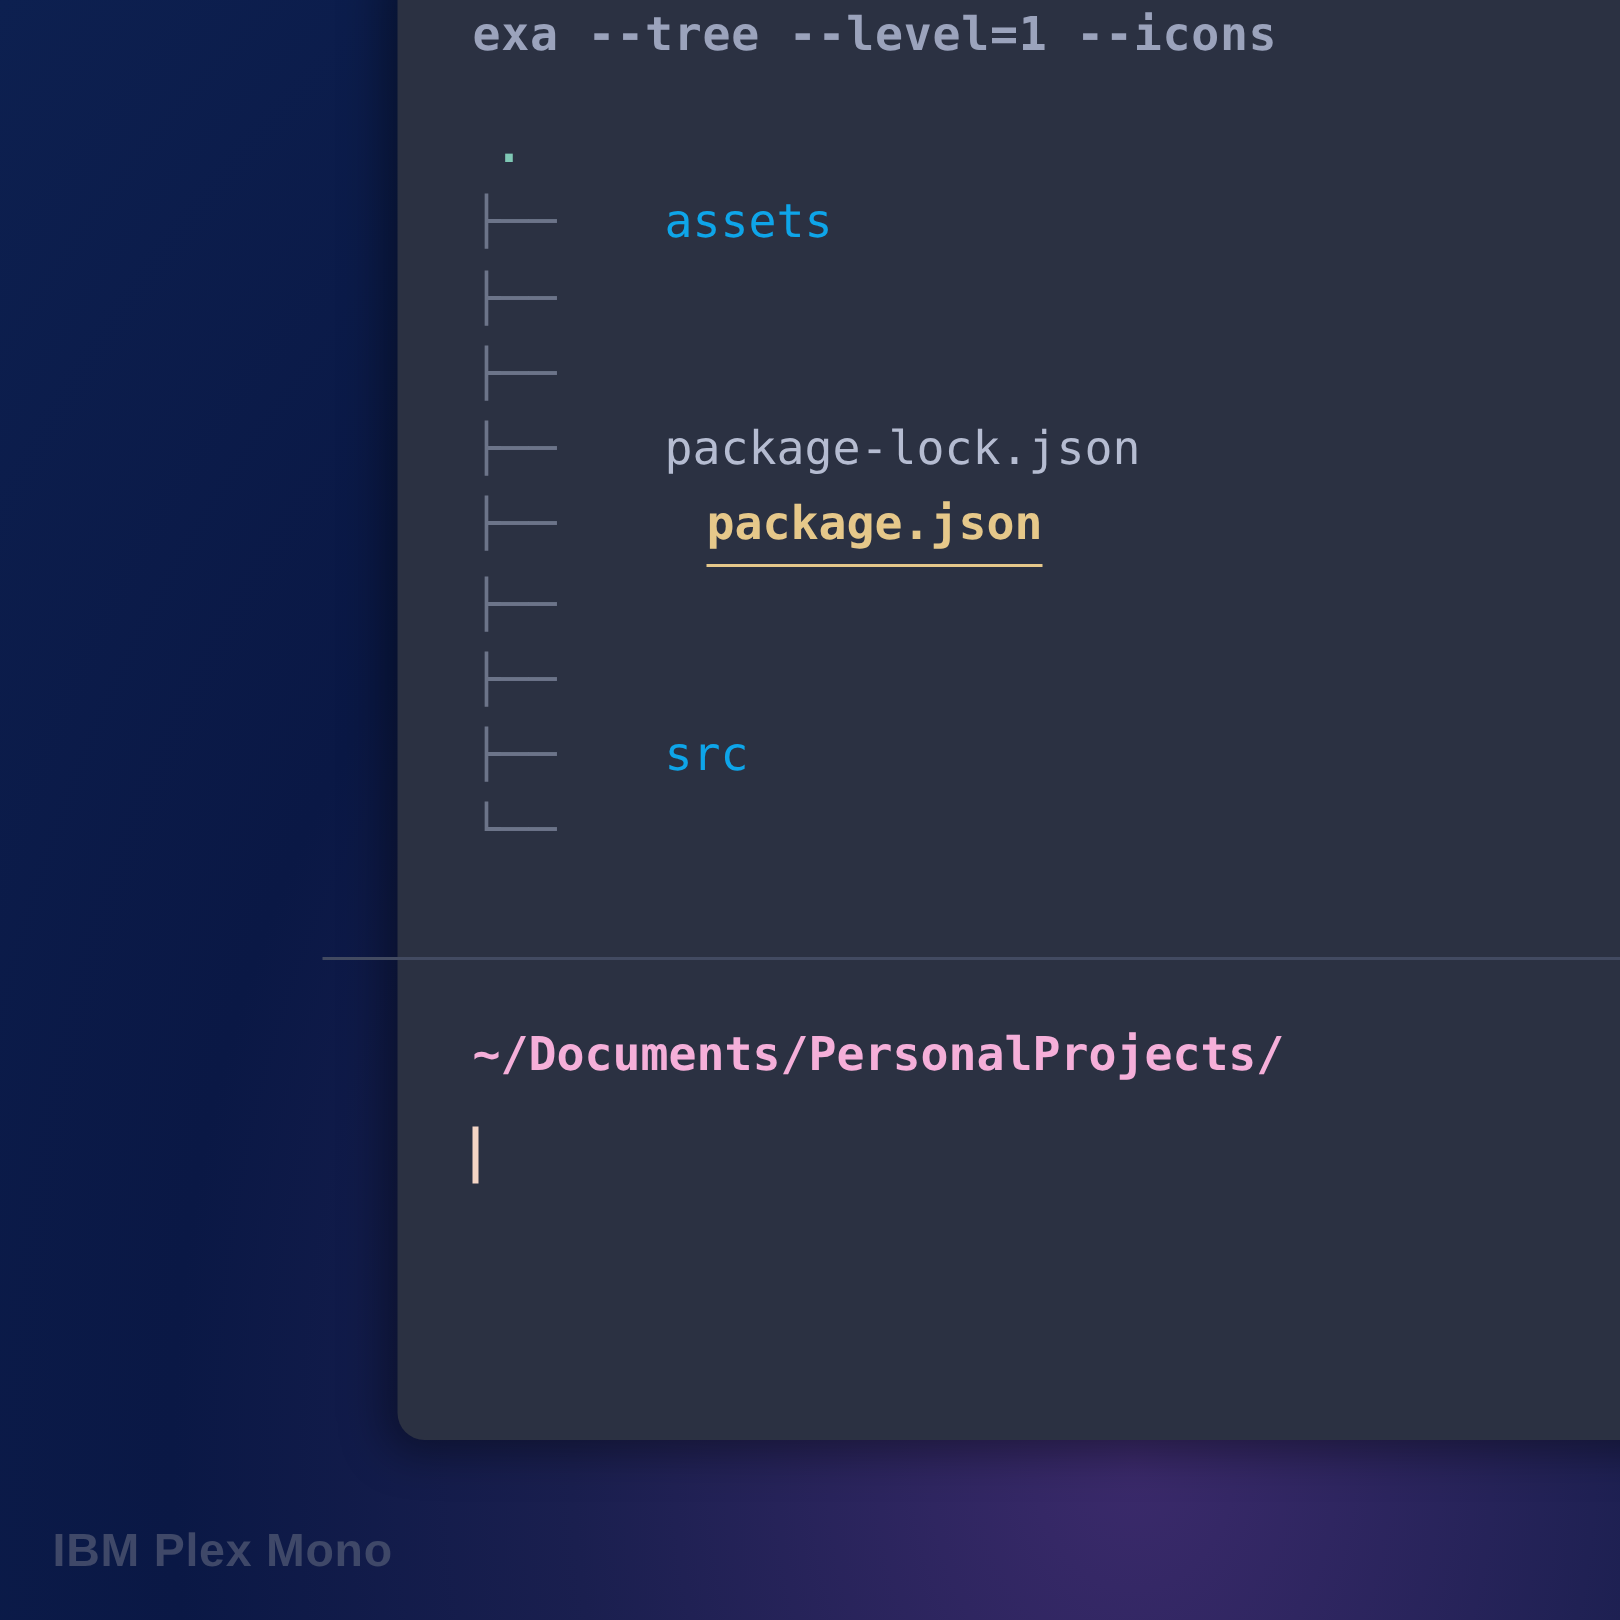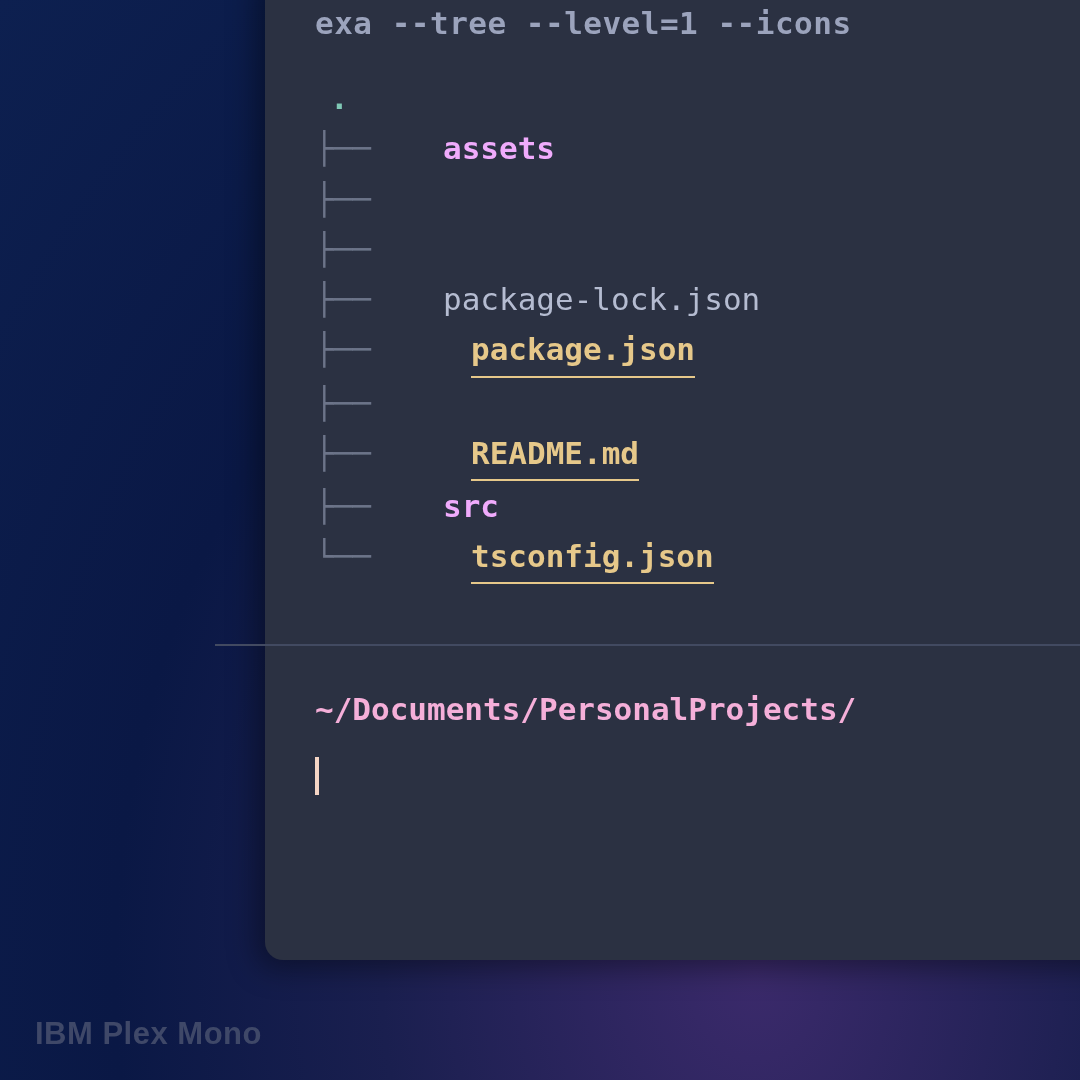--- a/index.html
+++ b/index.html
@@ -53,22 +53,22 @@
       color: #6c7489;
       font-weight: 400;
       white-space: pre;
       display: inline-block;
     }
     .file-spacer {
       display: inline-block;
       width: 72px;
     }
     .dir-name {
-      color: #f0abfc;
-      font-weight: 700;
+      color: #0ea5e9;
+      font-weight: 400;
     }
     .file-name {
       color: #b5bcd1;
       font-weight: 400;
     }
     .highlight-file {
       color: #e6c88a;
       font-weight: 700;
       border-bottom: 2px solid #e6c88a;
       padding-bottom: 1px;
@@ -139,31 +139,29 @@
             <span class="file-spacer"></span>
             <span class="highlight-file">package.json</span>
           </div>
           <div class="tree-line">
             <span class="tree-prefix">├──</span>
             <span class="file-spacer"></span>
           </div>
           <div class="tree-line">
             <span class="tree-prefix">├──</span>
             <span class="file-spacer"></span>
-            <span class="highlight-file">README.md</span>
           </div>
           <div class="tree-line">
             <span class="tree-prefix">├──</span>
             <span class="file-spacer"></span>
             <span class="dir-name">src</span>
           </div>
           <div class="tree-line">
             <span class="tree-prefix">└──</span>
             <span class="file-spacer"></span>
-            <span class="highlight-file">tsconfig.json</span>
           </div>
         </div>
     </div>
   </div>
   <div class="divider"></div>
   <div class="prompt-section">
     <div class="path-line">~/Documents/PersonalProjects/</div>
     <div><span class="cursor"></span></div>
   </div>
 </div>

